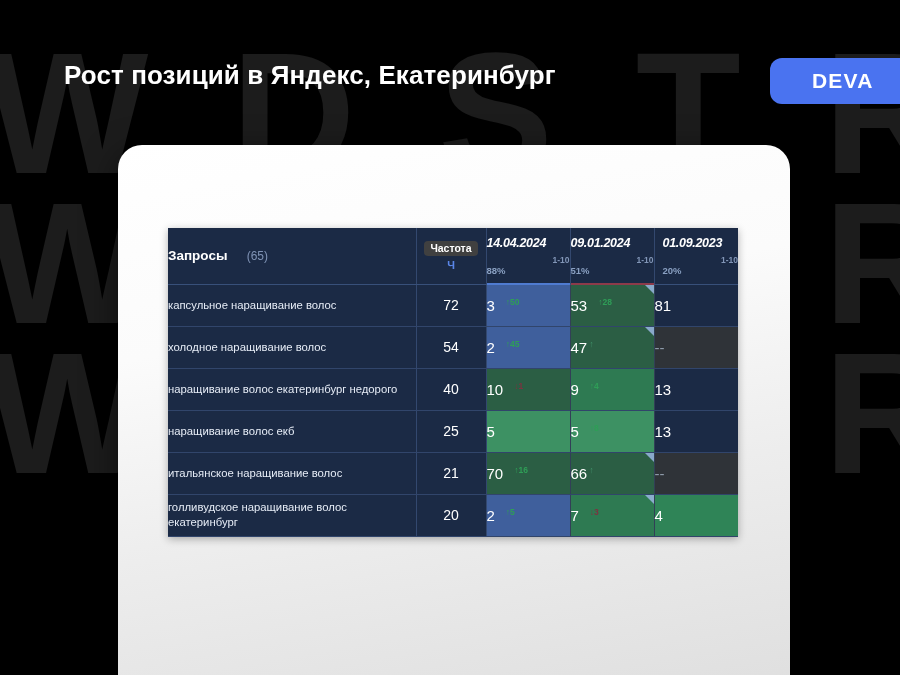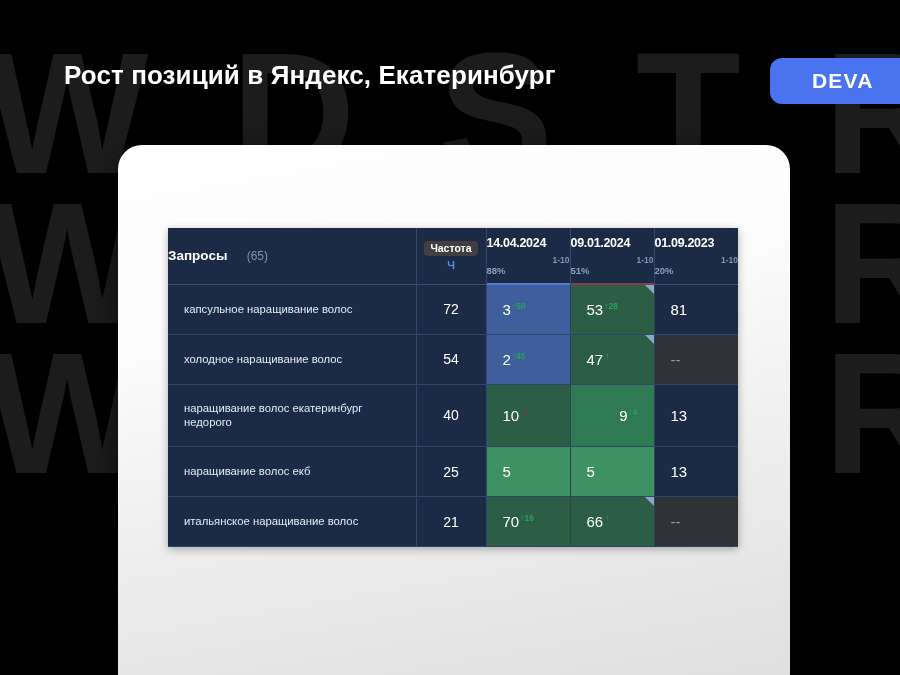--- a/index.html
+++ b/index.html
@@ -84,65 +84,65 @@
     display:inline-block;background:#404040;color:#ffffff;
     font-size:10.5px;font-weight:700;border-radius:4px;
     padding:2px 6px 3px;line-height:1;margin-bottom:3px;
   }
   .freq-sub{font-size:11px;color:#5a86e8;font-weight:700;line-height:1;}
 
   th.th-d{
     text-align:left;padding:4px 0 0 6px;
     border-right:1px solid #33486f;vertical-align:top;
   }
-  th.th-d:last-child{border-right:none;}
+  th.th-d:last-child{border-right:none;padding-left:8px;}
   .d-date{font-size:12.5px;font-weight:700;color:#ffffff;letter-spacing:-.3px;
-          display:block;margin-top:1px;}
+          display:block;margin-top:1px;font-style:italic;}
   .d-rng{font-size:8.5px;color:#8296b7;display:block;margin-top:5px;line-height:1.25;text-align:right;}
   .d-pct{font-size:9.5px;color:#8aa0c2;display:block;line-height:1.2;}
   .ul{position:absolute;left:0;right:0;bottom:-1px;height:2px;}
   .ul-blue{background:#4f7bd0;}
   .ul-red{background:#8d3a4a;}
 
   
   .kw tbody tr{height:42px;}
   .kw tbody td{
-    padding:16px;margin:0;border-bottom:1px solid #31456b;
+    padding:0;margin:0;border-bottom:1px solid #31456b;
     vertical-align:middle;position:relative;
   }
   td.q{
     background:#1b2a45;padding-left:14px;padding-right:6px;
     font-size:11.3px;color:#e6ecf6;line-height:1.32;
     border-right:1px solid #33486f;
   }
   td.f{
     background:#1b2a45;text-align:center;font-size:14px;color:#ffffff;
     border-right:1px solid #33486f;font-weight:400;
   }
   td.v{
     padding-left:9px;border-right:1px solid rgba(255,255,255,.10);
     font-size:15px;color:#ffffff;white-space:nowrap;
   }
   td.v:last-child{border-right:none;}
   .pos{font-weight:400;}
-  .delta{font-size:8.5px;font-weight:700;vertical-align:super;margin-left:1px;}
+  .delta{font-size:8.5px;font-weight:700;vertical-align:super;margin-left:11px;}
   .delta.up{color:#2f9e57;}
   .delta.down{color:#7d3340;}
   .arrow{font-size:9px;color:#3f8f68;vertical-align:super;margin-left:2px;}
   .corner{
     position:absolute;top:0;right:0;width:0;height:0;
     border-top:9px solid #9ab6e2;border-left:9px solid transparent;
     opacity:.85;
   }
   
   .bg-blue  {background:#3f5f9c;}
   .bg-dark  {background:#1b2a45;}
   .bg-gray  {background:#2f3338;}
   .bg-g1    {background:#2b5e44;}  
-  .bg-g2    {background:#2e7a52;text-align:right;}
+  .bg-g2    {background:#2e7a52;}
   .bg-g3    {background:#3d9163;}
   .bg-g4    {background:#2f8457;}
   .dim      {color:#8d9aa9;}
 </style>
 </head>
 <body>
 
 <div class="wm-layer">
   <div class="wm-row wm-a">
       <span>W</span>
@@ -240,16 +240,23 @@
             <td class="v bg-g3"><span class="pos">5</span><span class="delta up">↑8</span></td>
             <td class="v bg-dark"><span class="pos">13</span></td>
           </tr>
           <tr>
             <td class="q">итальянское наращивание волос</td>
             <td class="f">21</td>
             <td class="v bg-g1"><span class="pos">70</span><span class="delta up">↑16</span></td>
             <td class="v bg-g1"><span class="pos">66</span><span class="arrow">↑</span><span class="corner"></span></td>
             <td class="v bg-gray"><span class="pos dim">--</span></td>
           </tr>
+          <tr>
+            <td class="q">голливудское наращивание волос екатеринбург</td>
+            <td class="f">20</td>
+            <td class="v bg-blue"><span class="pos">2</span><span class="delta up">↑5</span></td>
+            <td class="v bg-g2"><span class="pos">7</span><span class="delta down">↓3</span><span class="corner"></span></td>
+            <td class="v bg-g4"><span class="pos">4</span></td>
+          </tr>
         </tbody>
     </table>
   </div>
 </div>
 
 </body></html>

